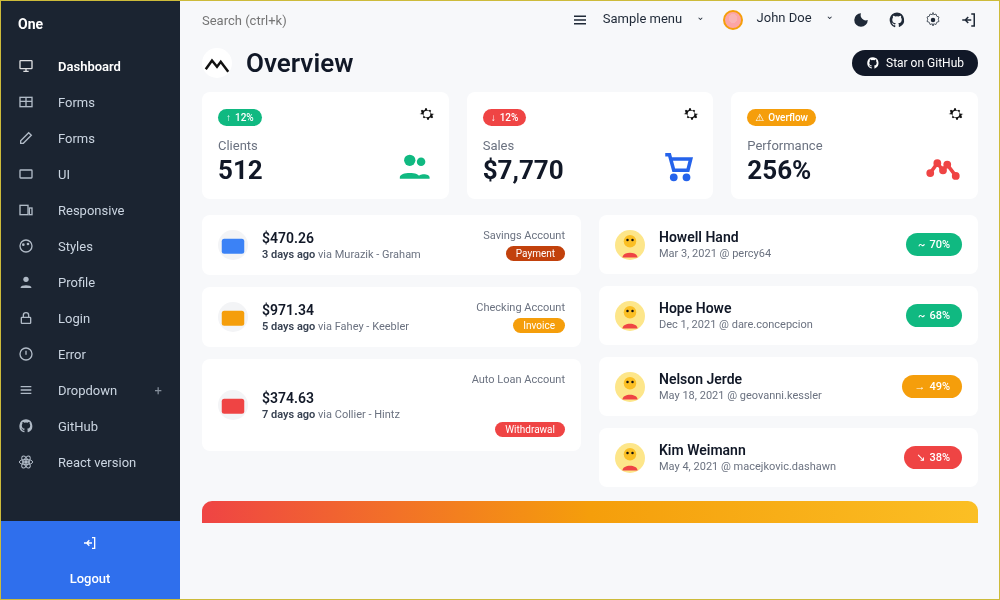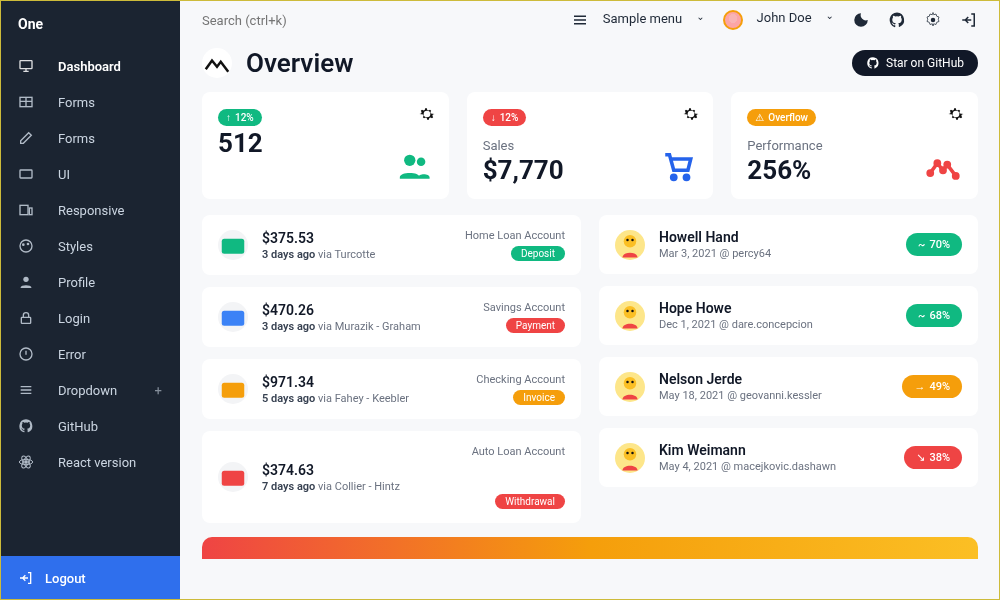--- a/index.html
+++ b/index.html
@@ -7,21 +7,21 @@
 .outline { position: absolute; inset: 0; border: 1px solid #cdbb3a; pointer-events: none; }
 
 
 .sidebar { width: 180px; background: #1b2431; color: #cbd5e1; display: flex; flex-direction: column; font-size: 13px; }
 .brand { font-weight: 700; color: #fff; text-align: left; padding: 16px 18px; font-size: 14px; }
 .menu { flex: 1; }
 .menu-item { display: flex; align-items: center; gap: 24px; padding: 10px 18px; cursor: pointer; }
 .menu-item.active { color: #fff; font-weight: 600; }
 .menu-item .ic { width: 16px; height: 16px; display: flex; align-items: center; justify-content: center; opacity: .85; }
 .menu-item .plus { margin-left: auto; opacity: .6; }
-.logout { background: #2f6fed; color: #fff; display: flex; align-items: center; gap: 11px; padding: 14px 18px; font-weight: 500; cursor: pointer; }
+.logout { background: #2f6fed; color: #fff; display: flex; align-items: center; gap: 20px; padding: 14px 18px; font-weight: 500; cursor: pointer; flex-direction: column; }
 
 
 .main { flex: 1; display: flex; flex-direction: column; }
 .topbar { display: flex; align-items: center; padding: 10px 22px; font-size: 13px; color: #64748b; gap: 18px; }
 .search { flex: 1; }
 .search input { border: none; background: transparent; font-size: 13px; color: #000000; outline: none; width: 200px; }
 .tb-item { display: flex; align-items: flex-start; gap: 14px; cursor: pointer; color: #1f2937; }
 .tb-ic { width: 18px; height: 18px; color: #1f2937; }
 .avatar { width: 20px; height: 20px; border-radius: 50%; background: radial-gradient(circle at 50% 40%, #f8b4b4 35%, #fca5a5 36%); border: 2px solid #f59e0b; }
 
@@ -53,21 +53,21 @@
 .row { background: #fff; border-radius: 8px; padding: 14px 16px; display: flex; align-items: center; gap: 14px; }
 .row .ric { width: 30px; height: 30px; border-radius: 50%; background: #f3f4f6; display: flex; align-items: center; justify-content: center; }
 .row .mid { flex: 1; }
 .row .amt { font-weight: 600; color: #111827; font-size: 14px; }
 .row .sub { font-size: 11px; color: #6b7280; margin-top: 2px; }
 .row .sub b { font-weight: 600; color: #374151; }
 .row .right { text-align: right; }
 .row .acct { font-size: 11px; color: #6b7280; }
 .pill { display: inline-block; font-size: 10px; color: #fff; padding: 2px 10px; border-radius: 9px; margin-top: 4px; }
 .pill.green { background: #10b981; }
-.pill.blue { background: #ef4444; }
+.pill.blue { background: #c2410c; }
 .pill.yellow { background: #f59e0b; }
 .pill.red { background: #ef4444; margin-top: 36px; }
 .person .name { font-weight: 600; color: #111827; font-size: 14px; }
 .pct { font-size: 11px; color: #fff; padding: 5px 12px; border-radius: 14px; display: flex; align-items: center; gap: 4px; font-weight: 500; }
 .pct.green { background: #10b981; }
 .pct.yellow { background: #f59e0b; }
 .pct.red { background: #ef4444; }
 .uavatar { width: 30px; height: 30px; border-radius: 50%; background: #fde68a; display: flex; align-items: center; justify-content: center; }
 .grad { height: 22px; border-radius: 10px 10px 0 0; margin-top: 14px; background: linear-gradient(90deg, #ef4444, #f59e0b, #fbbf24); }
 
@@ -243,20 +243,21 @@
     </div>
   </div>
 
   <div class="content">
     <div class="stats" id="stats">
 <div class="stat">
   <span class="badge green"><span>↑</span> 12%</span>
   <span class="gear"><svg viewBox="0 0 24 24" fill="currentColor">
               <path d="M12 8a4 4 0 1 0 0 8 4 4 0 0 0 0-8zm9 4l-2 .5a7 7 0 0 1-.6 1.5l1 1.8-1.4 1.4-1.8-1a7 7 0 0 1-1.5.6l-.5 2h-2l-.5-2a7 7 0 0 1-1.5-.6l-1.8 1-1.4-1.4 1-1.8a7 7 0 0 1-.6-1.5L3 12l2-.5a7 7 0 0 1 .6-1.5l-1-1.8L6 6.8l1.8 1a7 7 0 0 1 1.5-.6l.5-2h2l.5 2a7 7 0 0 1 1.5.6l1.8-1 1.4 1.4-1 1.8a7 7 0 0 1 .6 1.5z"></path>
             </svg></span>
+  <div class="label">Clients</div>
   <div class="value">512</div>
   <div class="bigicon green"><svg viewBox="0 0 24 24" fill="currentColor">
               <circle cx="9" cy="8" r="4"></circle>
               <circle cx="17" cy="9" r="3"></circle>
               <path d="M2 20c0-4 14-4 14 0v1H2zM15 20c0-3 8-3 8 0v1h-8z"></path>
             </svg></div>
 </div>
 <div class="stat">
   <span class="badge red"><span>↓</span> 12%</span>
   <span class="gear"><svg viewBox="0 0 24 24" fill="currentColor">
@@ -284,35 +285,20 @@
               <circle cx="12" cy="15" r="1.5" fill="currentColor"></circle>
               <circle cx="15" cy="11" r="1.5" fill="currentColor"></circle>
               <circle cx="21" cy="19" r="1.5" fill="currentColor"></circle>
             </svg></div>
 </div>
       </div>
     <div class="cols">
       <div class="col" id="tx">
 <div class="row">
   <div class="ric">
-              <svg viewBox="0 0 24 24" width="16" height="16" fill="#10b981">
-                <rect x="3" y="7" width="18" height="12" rx="2"></rect>
-              </svg>
-            </div>
-  <div class="mid">
-    <div class="amt">$375.53</div>
-    <div class="sub"><b>3 days ago</b> via Turcotte</div>
-  </div>
-  <div class="right">
-    <div class="acct">Home Loan Account</div>
-    <span class="pill green">Deposit</span>
-  </div>
-</div>
-<div class="row">
-  <div class="ric">
               <svg viewBox="0 0 24 24" width="16" height="16" fill="#3b82f6">
                 <rect x="3" y="7" width="18" height="12" rx="2"></rect>
               </svg>
             </div>
   <div class="mid">
     <div class="amt">$470.26</div>
     <div class="sub"><b>3 days ago</b> via Murazik - Graham</div>
   </div>
   <div class="right">
     <div class="acct">Savings Account</div>

